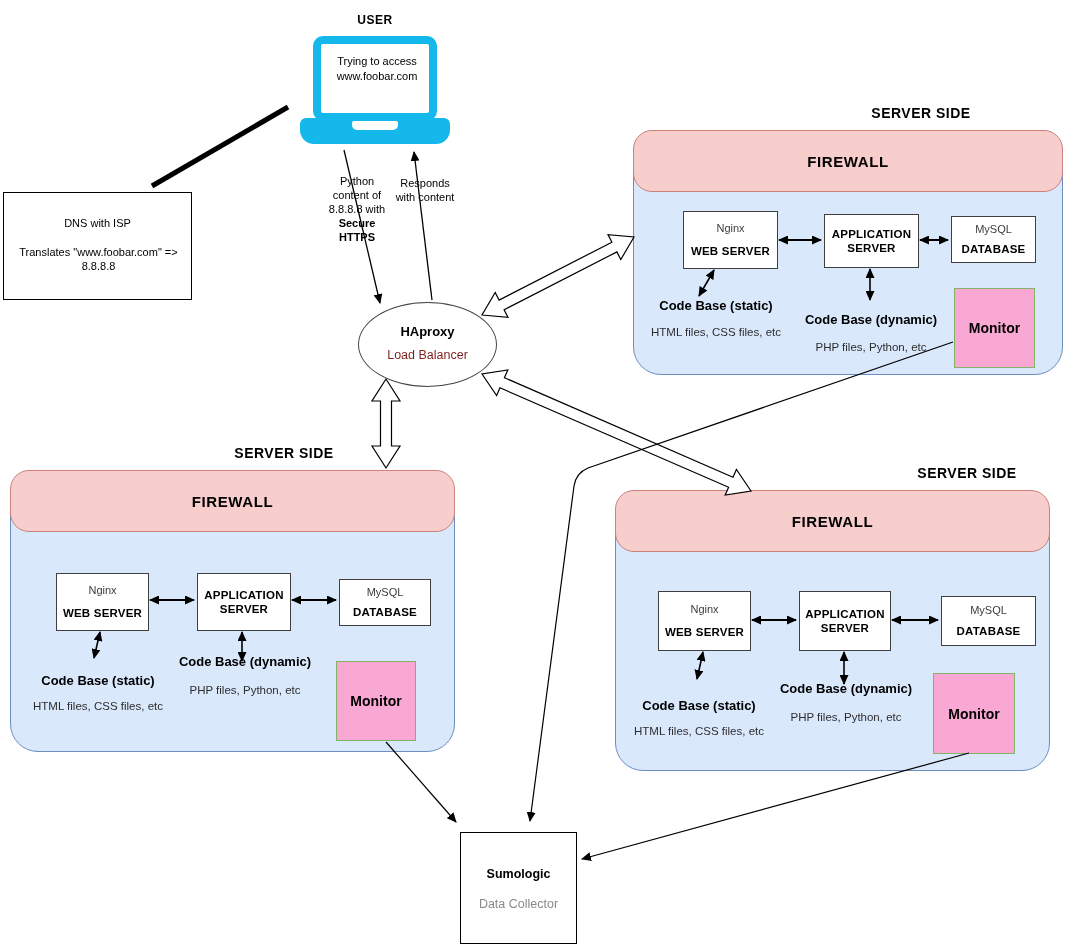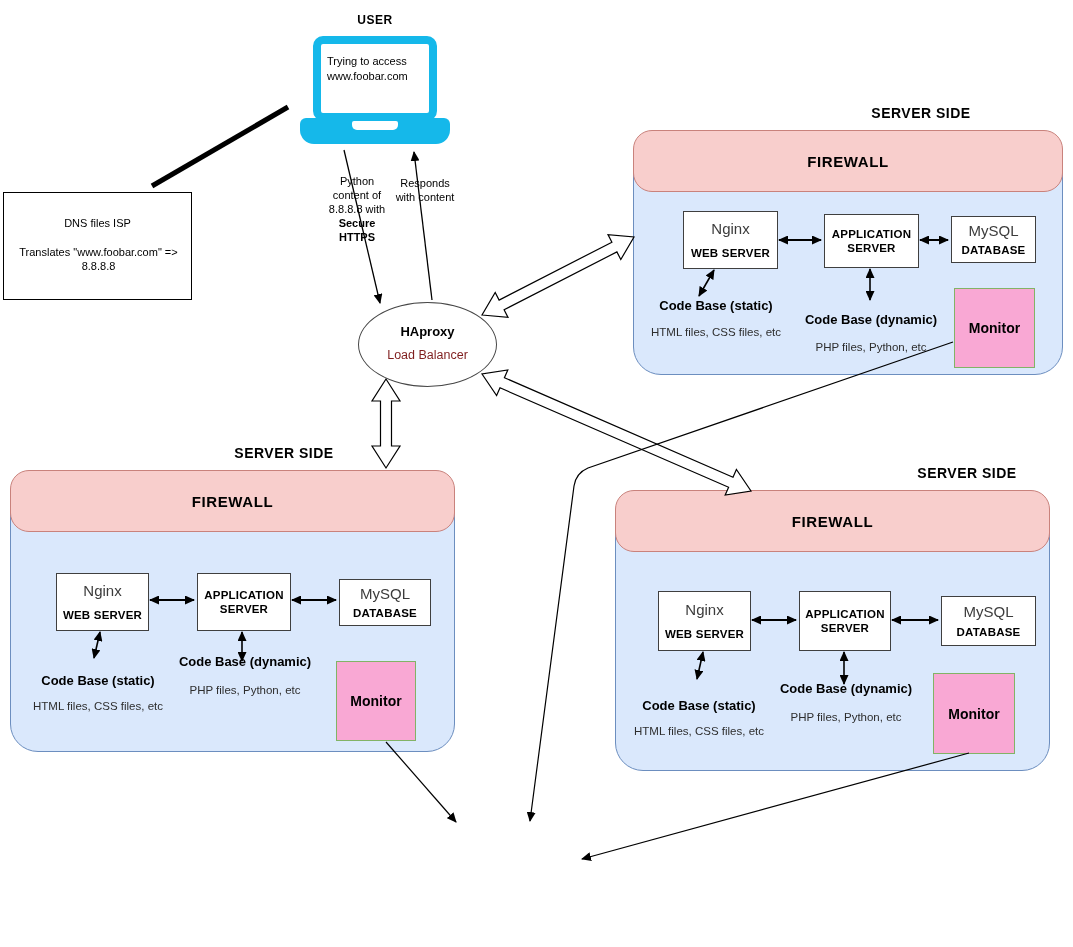--- a/index.html
+++ b/index.html
@@ -1,20 +1,20 @@
 <!DOCTYPE html>
 <html><head>
 <meta charset="utf-8">
 <style>
   * { margin:0; padding:0; box-sizing:border-box; }
   html,body { background:#ffffff; }
   body { font-family:"Liberation Sans", sans-serif; color:#000; }
   #canvas { position:relative; width:1073px; height:947px; background:#fff; overflow:hidden; }
 
-  .abs { position:absolute; }
+  .abs { position:absolute;text-align:center; }
 
   
   .user-label { left:302px; top:13px; width:146px; text-align:center;
                 font-size:12px; font-weight:bold; letter-spacing:0.5px; }
   .laptop-screen { left:313px; top:36px; width:124px; height:85px;
                    border:8px solid #15b8ea; border-radius:10px; background:#fff; z-index:2; }
   .laptop-screen-text { position:absolute; left:6px; top:10px; width:100px;
                         font-size:11px; line-height:15px; }
   .laptop-base { left:300px; top:118px; width:150px; height:26px; background:#15b8ea;
                  border-radius:6px 6px 14px 14px; z-index:3; }
@@ -43,21 +43,21 @@
   .zone { position:absolute; background:#dae8fc; border:1px solid #6c8ebf; border-radius:28px; z-index:1; }
   .zone-label { position:absolute; top:-26px; height:20px; width:200px; text-align:center;
                 font-size:14px; font-weight:bold; letter-spacing:0.5px; }
   .firewall { position:absolute; left:-1px; top:-1px; right:-1px; height:62px; background:#f8cecc;
               border:1.4px solid #c9827c; border-radius:19px; display:flex;
               align-items:center; justify-content:center; font-size:15px; font-weight:bold;
               letter-spacing:0.6px; }
   .nodebox { position:absolute; background:#fff; border:1.4px solid #3f3f3f; display:flex;
              flex-direction:column; align-items:center; justify-content:space-evenly;
              text-align:center; z-index:2; }
-  .nb-top  { font-size:15px; color:#3c3c3c; }
+  .nb-top  { font-size:11px; color:#3c3c3c; }
   .nb-main { font-size:11.5px; font-weight:bold; letter-spacing:0.2px; line-height:14px; }
   .appbox  { justify-content:center; }
   .appbox .nb-main { width:86px; }
   .code-title { position:absolute; width:160px; text-align:center; font-size:13px;
                 font-weight:bold; z-index:2; }
   .code-desc  { position:absolute; width:130px; text-align:center; font-size:11.5px;
                 line-height:15px; color:#2e2e2e; z-index:2; }
   .monitor { position:absolute; background:#f9a8d4; border:1.4px solid #82b366; display:flex;
              align-items:center; justify-content:center; font-size:14px; font-weight:bold;
              z-index:2; }
@@ -81,21 +81,21 @@
 
   <div class="abs user-label">USER</div>
   <div class="abs laptop-screen">
     <div class="laptop-screen-text">Trying to access www.foobar.com</div>
   </div>
   <div class="abs laptop-base">
     <div class="laptop-notch"></div>
   </div>
 
   <div class="abs dns-box">
-    <div class="dns-title">DNS files ISP</div>
+    <div class="dns-title">DNS with ISP</div>
     <div class="dns-desc">Translates "www.foobar.com" =&gt; 8.8.8.8</div>
   </div>
 
   <div class="abs req-label">
     <span>Python content of 8.8.8.8 with</span>
     <b>Secure HTTPS</b>
   </div>
   <div class="abs resp-label">Responds with content</div>
 
   <div class="abs lb">
@@ -159,20 +159,24 @@
       <span class="nb-top">MySQL</span>
       <span class="nb-main">DATABASE</span>
     </div>
     <div class="code-title" style="left:3px; top:207px;">Code Base (static)</div>
     <div class="code-desc" style="left:18px; top:233px;">HTML files, CSS files, etc</div>
     <div class="code-title" style="left:150px; top:190px;">Code Base (dynamic)</div>
     <div class="code-desc" style="left:165px; top:219px;">PHP files, Python, etc</div>
     <div class="monitor" style="left:317px; top:182px; width:82px; height:81px;">Monitor</div>
   </div>
 
+  <div class="abs collector">
+    <div class="col-title">Sumologic</div>
+    <div class="col-sub">Data Collector</div>
+  </div>
 
   <svg id="wires" width="1073" height="947" viewBox="0 0 1073 947">
     <defs>
       <marker id="ah" viewBox="0 0 10 9" refX="9" refY="4.5" markerWidth="10" markerHeight="9" markerUnits="userSpaceOnUse" orient="auto-start-reverse">
         <path d="M0,0 L10,4.5 L0,9 z" fill="#000"></path>
       </marker>
     </defs>
   <polygon points="482,315 508,317.4 504.1,309.8 616.9,251.9 620.8,259.5 634,237 608,234.6 611.9,242.2 499.1,300.1 495.2,292.5" fill="#fff" stroke="#000" stroke-width="1.2"></polygon>
       <polygon points="386,379 372,401 380.5,401 380.5,446 372,446 386,468 400,446 391.5,446 391.5,401 400,401" fill="#fff" stroke="#000" stroke-width="1.2"></polygon>
       <polygon points="482,374 496.6,395.6 500,387.8 728.6,487.3 725.2,495.1 751,491 736.4,469.4 733,477.2 504.4,377.7 507.8,369.9" fill="#fff" stroke="#000" stroke-width="1.2"></polygon>

